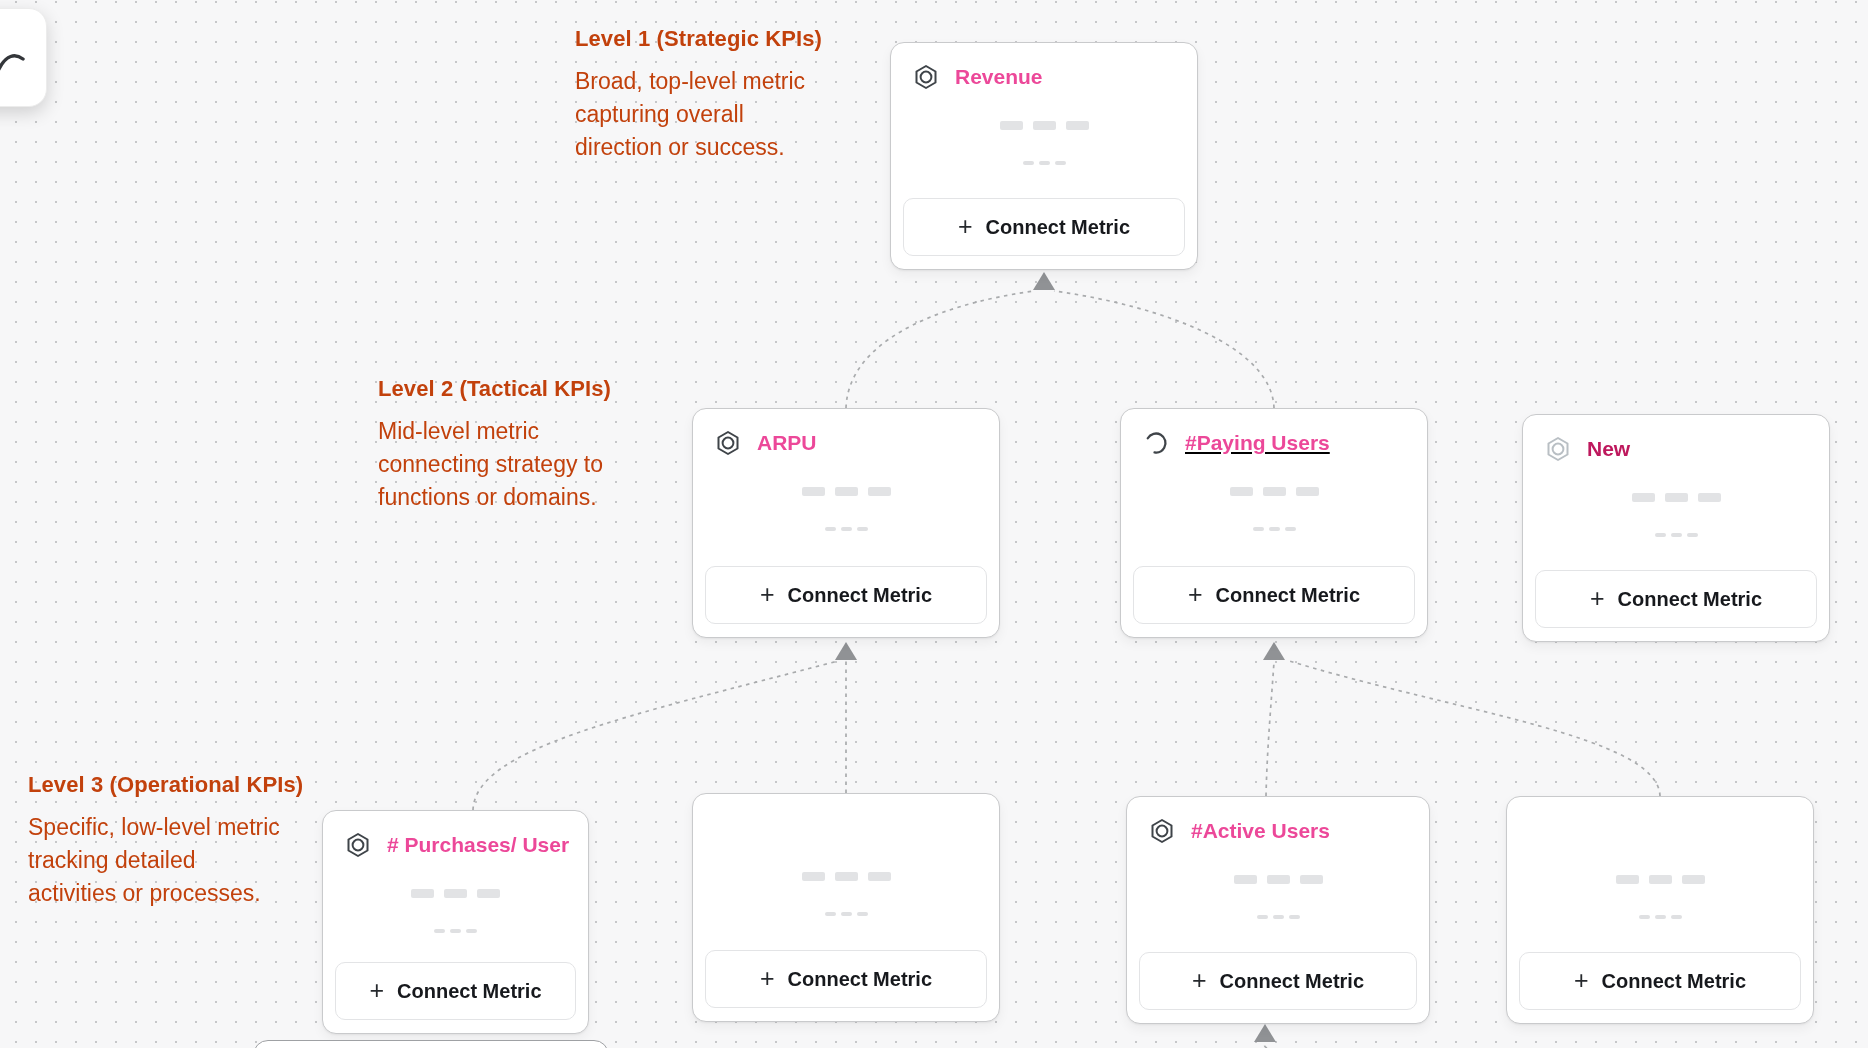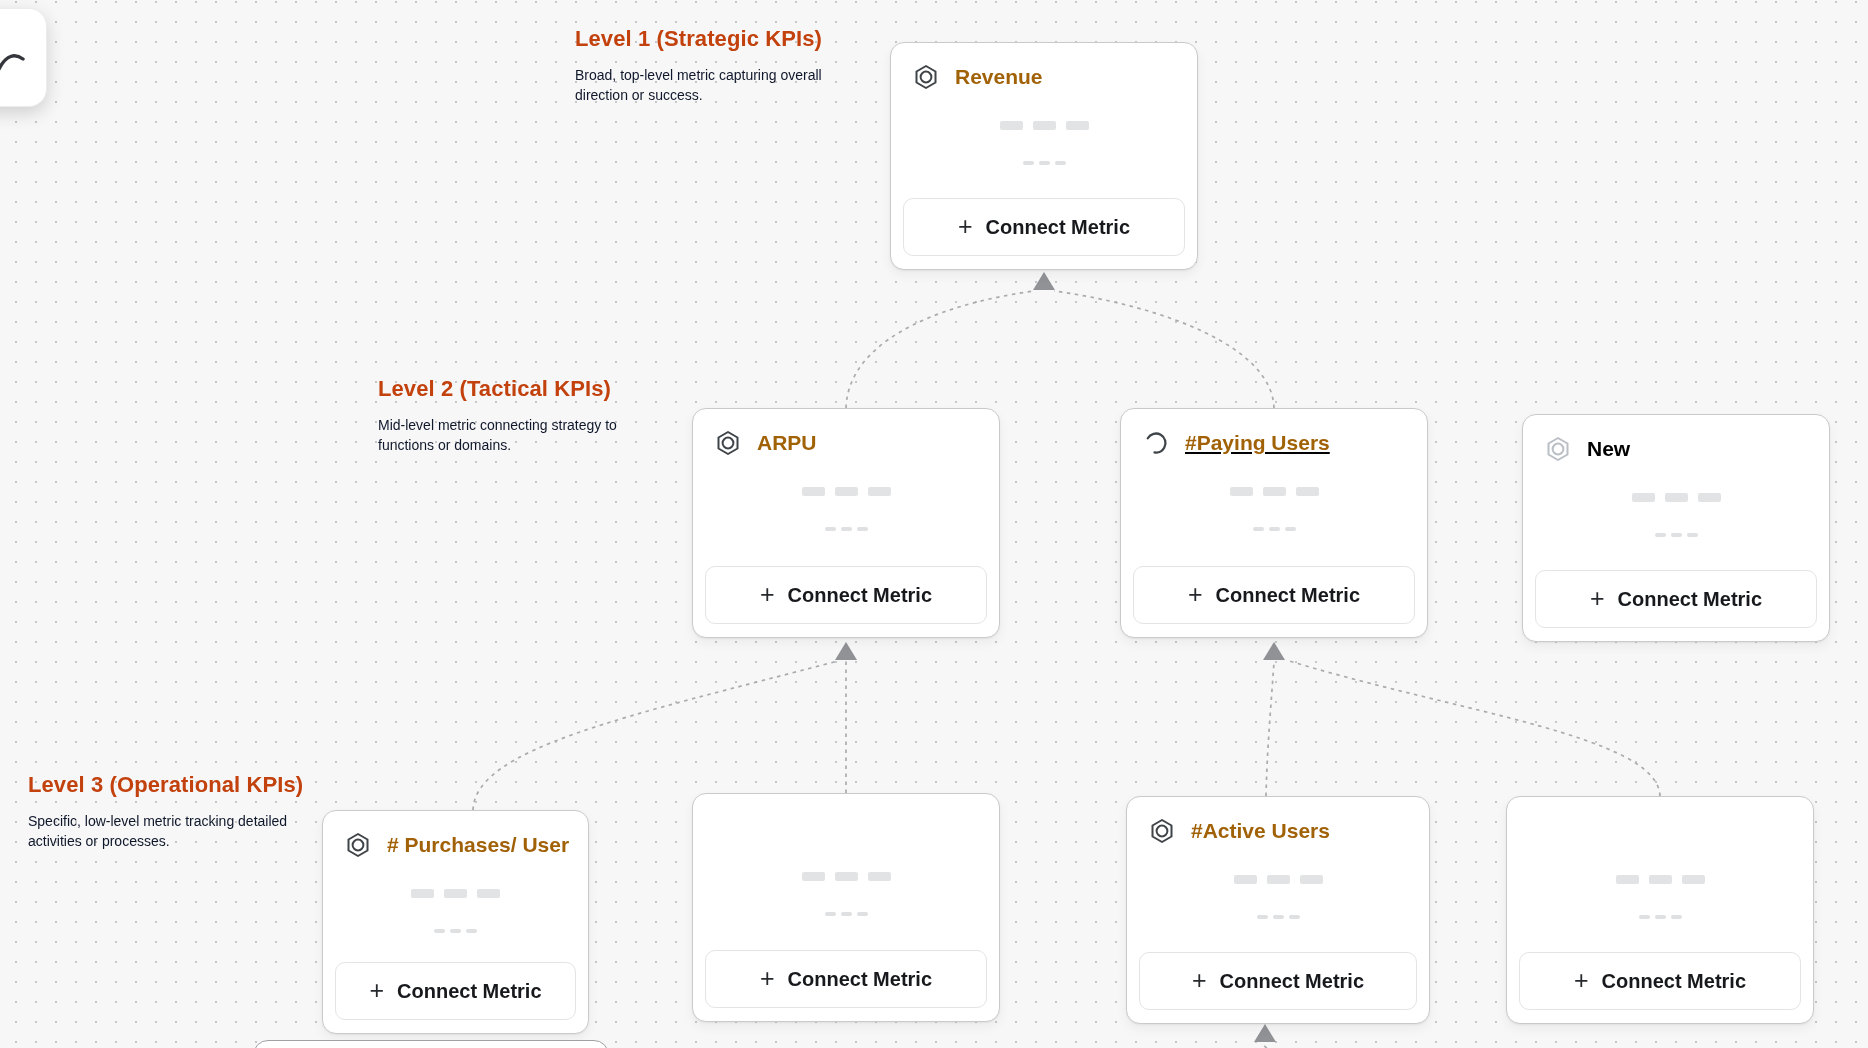--- a/index.html
+++ b/index.html
@@ -11,31 +11,31 @@
     background-size:20px 20px;background-position:6px 12px;
     position:relative;
   }
   .canvas{position:absolute;inset:0;}
   svg.edges{position:absolute;left:0;top:0;pointer-events:none;}
   .edge{fill:none;stroke:#a9abad;stroke-width:1.7;stroke-dasharray:3.5 4.5;}
   .arrowhead{fill:#909295;stroke:none;}
 
   .level-label{position:absolute;}
   .level-title{font-size:22px;font-weight:700;color:#c2410c;letter-spacing:.1px;margin:0 0 13px 0;}
-  .level-desc{font-size:14px;font-weight:400;color:#0f172a;line-height:1.44;margin:0;}
+  .level-desc{font-size:23px;font-weight:400;color:#c2410c;line-height:1.44;margin:0;}
 
   .card{
     position:absolute;background:#ffffff;
     border:1.5px solid #c9cacc;border-radius:14px;
     box-shadow:0 1px 2px rgba(0,0,0,.05),0 5px 12px rgba(0,0,0,.05);
     box-sizing:border-box;
   }
   .card-header{display:flex;align-items:center;gap:16px;padding:21px 22px 0 22px;}
-  .card-title{font-size:21px;font-weight:700;color:#a16207;white-space:nowrap;}
-  .card-title.muted{color:#000000;}
+  .card-title{font-size:21px;font-weight:700;color:#ec4899;white-space:nowrap;}
+  .card-title.muted{color:#be185d;}
   .node-icon{width:26px;height:26px;flex:0 0 26px;display:inline-flex;}
 
   .skel{position:absolute;left:0;right:0;top:78px;display:flex;flex-direction:column;align-items:center;}
   .pill-row{display:flex;gap:10px;}
   .pill{width:23px;height:9px;border-radius:2px;background:#e2e3e5;}
   .dash-row{display:flex;gap:5px;margin-top:31px;}
   .dash{width:11px;height:3.5px;border-radius:2px;background:#dfe0e2;}
 
   .connect-btn{
     position:absolute;left:12px;right:12px;bottom:13px;height:58px;

